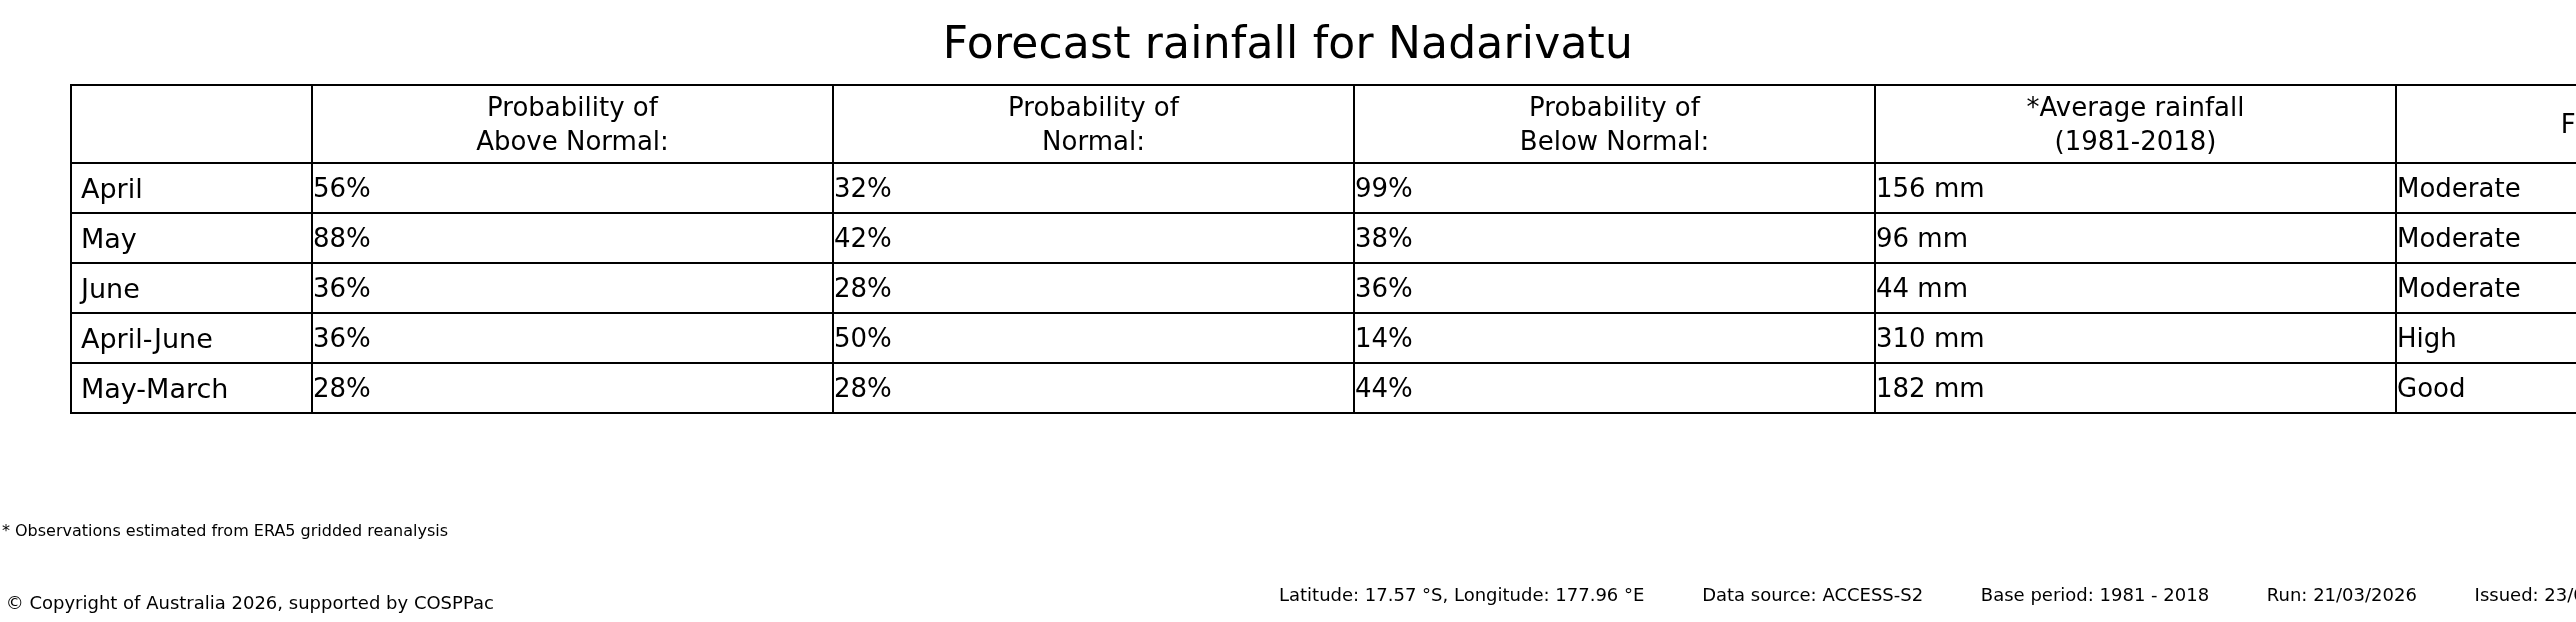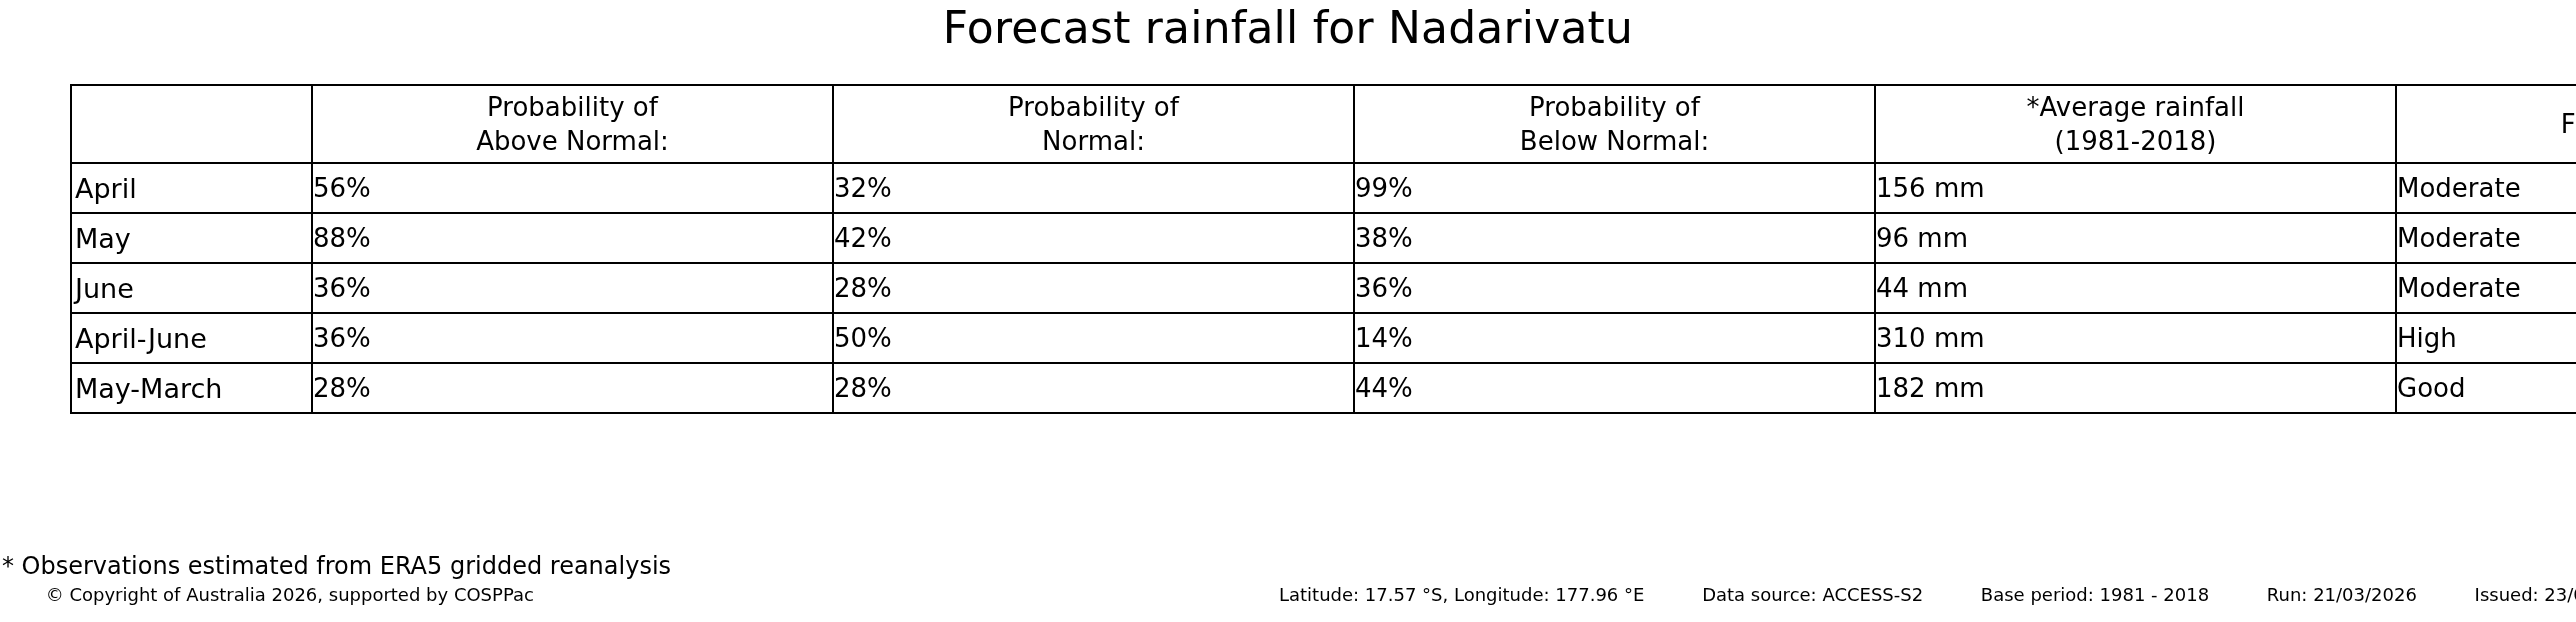--- a/index.html
+++ b/index.html
@@ -14,21 +14,21 @@
     color: #000000;
     position: relative;
     overflow: hidden;
   }
 
   .page-title {
     text-align: center;
     font-size: 44px;
     font-weight: normal;
     letter-spacing: 0.2px;
-    margin: 0;
+    margin: 15px;
     padding-top: 0px;
     line-height: 55px;
   }
 
   .table-wrap {
     position: absolute;
     left: 70px;
     top: 84px;
     width: 2395px;
   }
@@ -66,45 +66,44 @@
     background: transparent;
   }
 
   tbody td {
     height: 48px;
     vertical-align: middle;
     font-size: 27px;
   }
   tbody td.month-cell {
     text-align: left;
-    padding-left: 3px;
+    padding-left: 9px;
     font-size: 27px;
   }
 
   .footnote {
     position: absolute;
     left: 1.9px;
-    top: 552px;
-    font-size: 24px;
+    top: 521px;
+    font-size: 16px;
   }
 
   .footer-row {
     position: absolute;
     left: 0;
     top: 584px;
     width: 2576px;
     height: 27px;
     font-size: 18px;
   }
   .footer-copy {
     position: absolute;
     left: 5.7px;
-    top: 0;
+    top: 8px;
     white-space: nowrap;
-    margin-left: 40px;
   }
   .footer-meta {
     position: absolute;
     left: 1279px;
     top: 0;
     white-space: nowrap;
   }
   .footer-meta span.meta-item {
     margin-right: 52px;
   }

